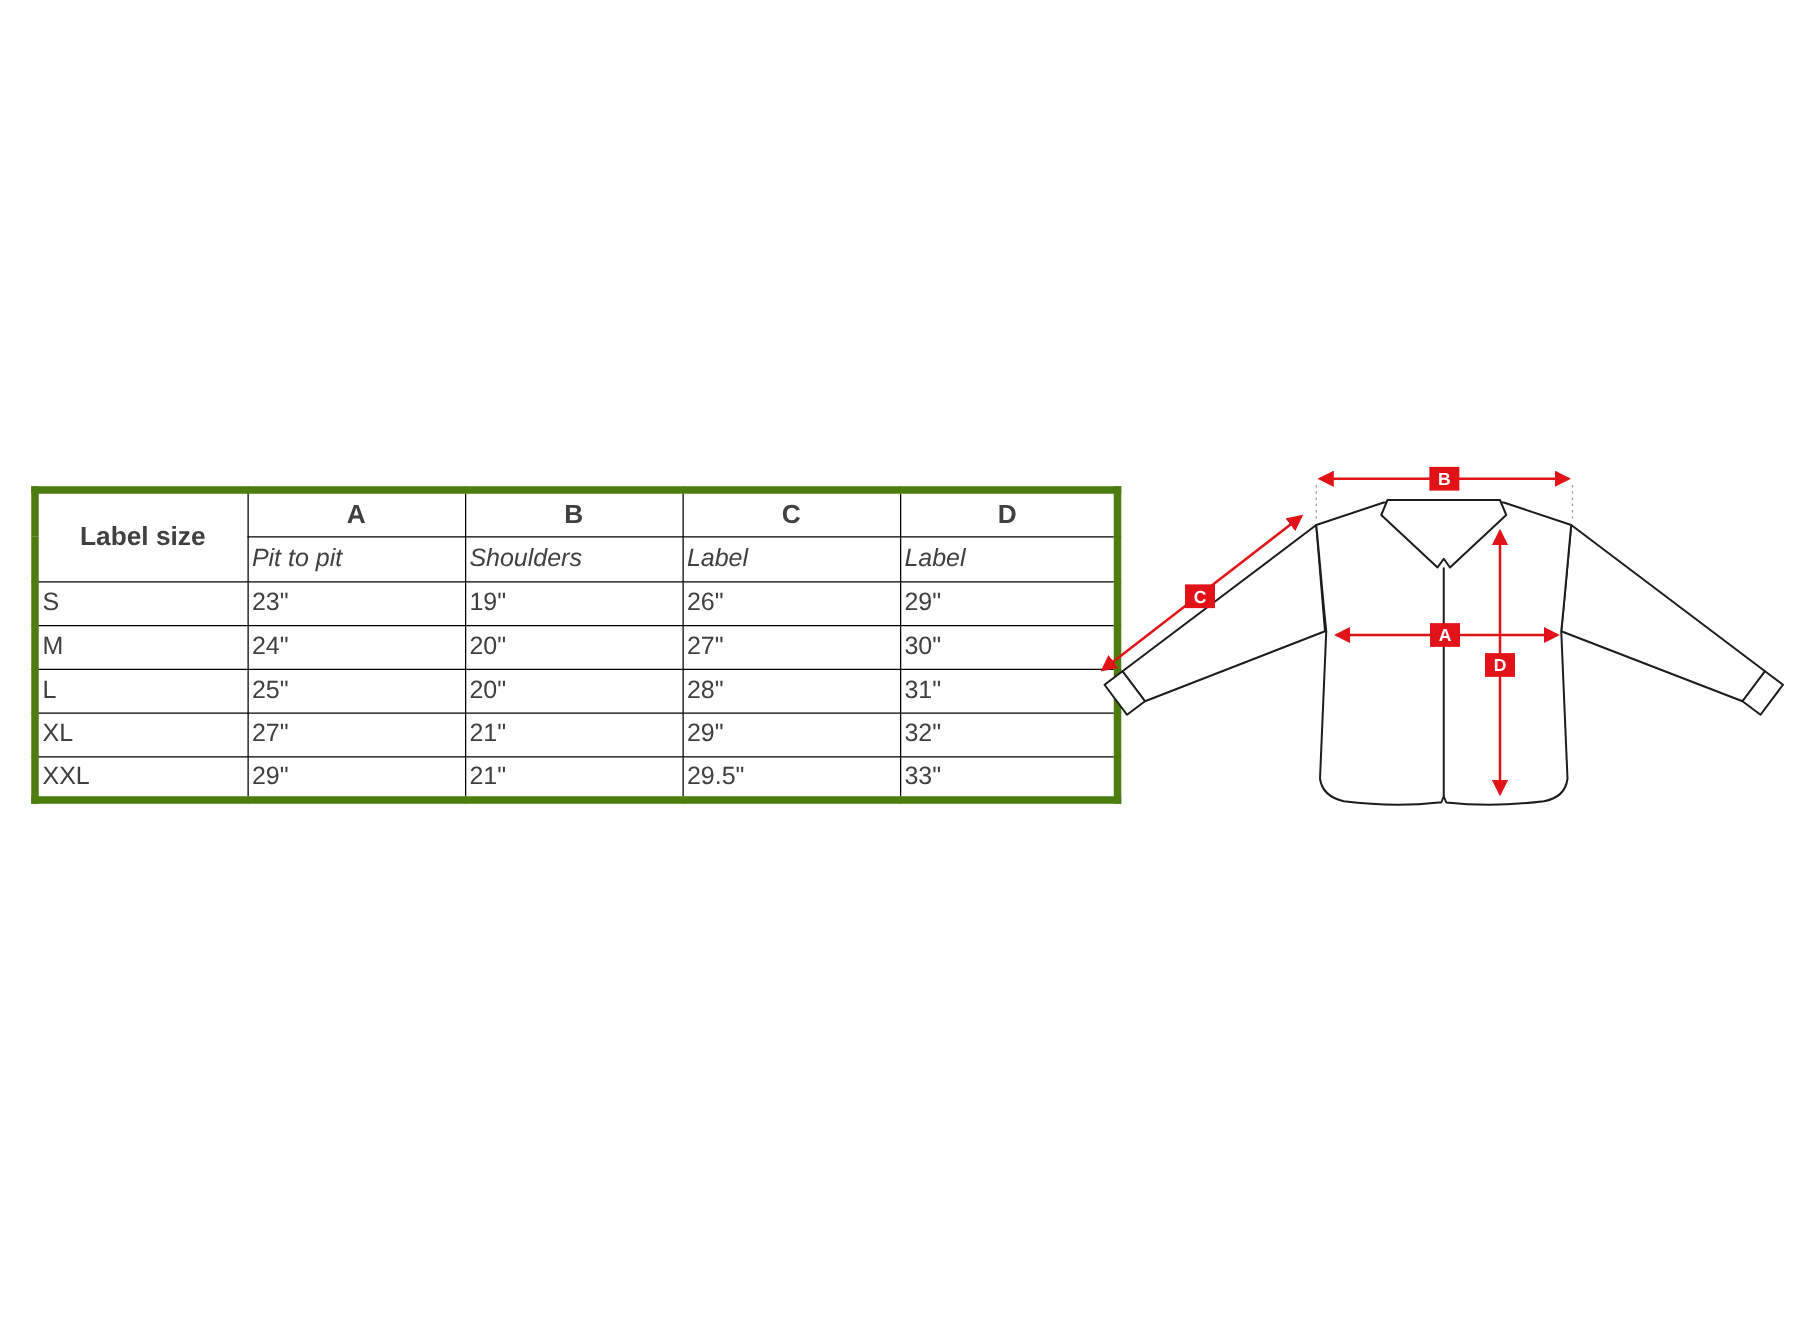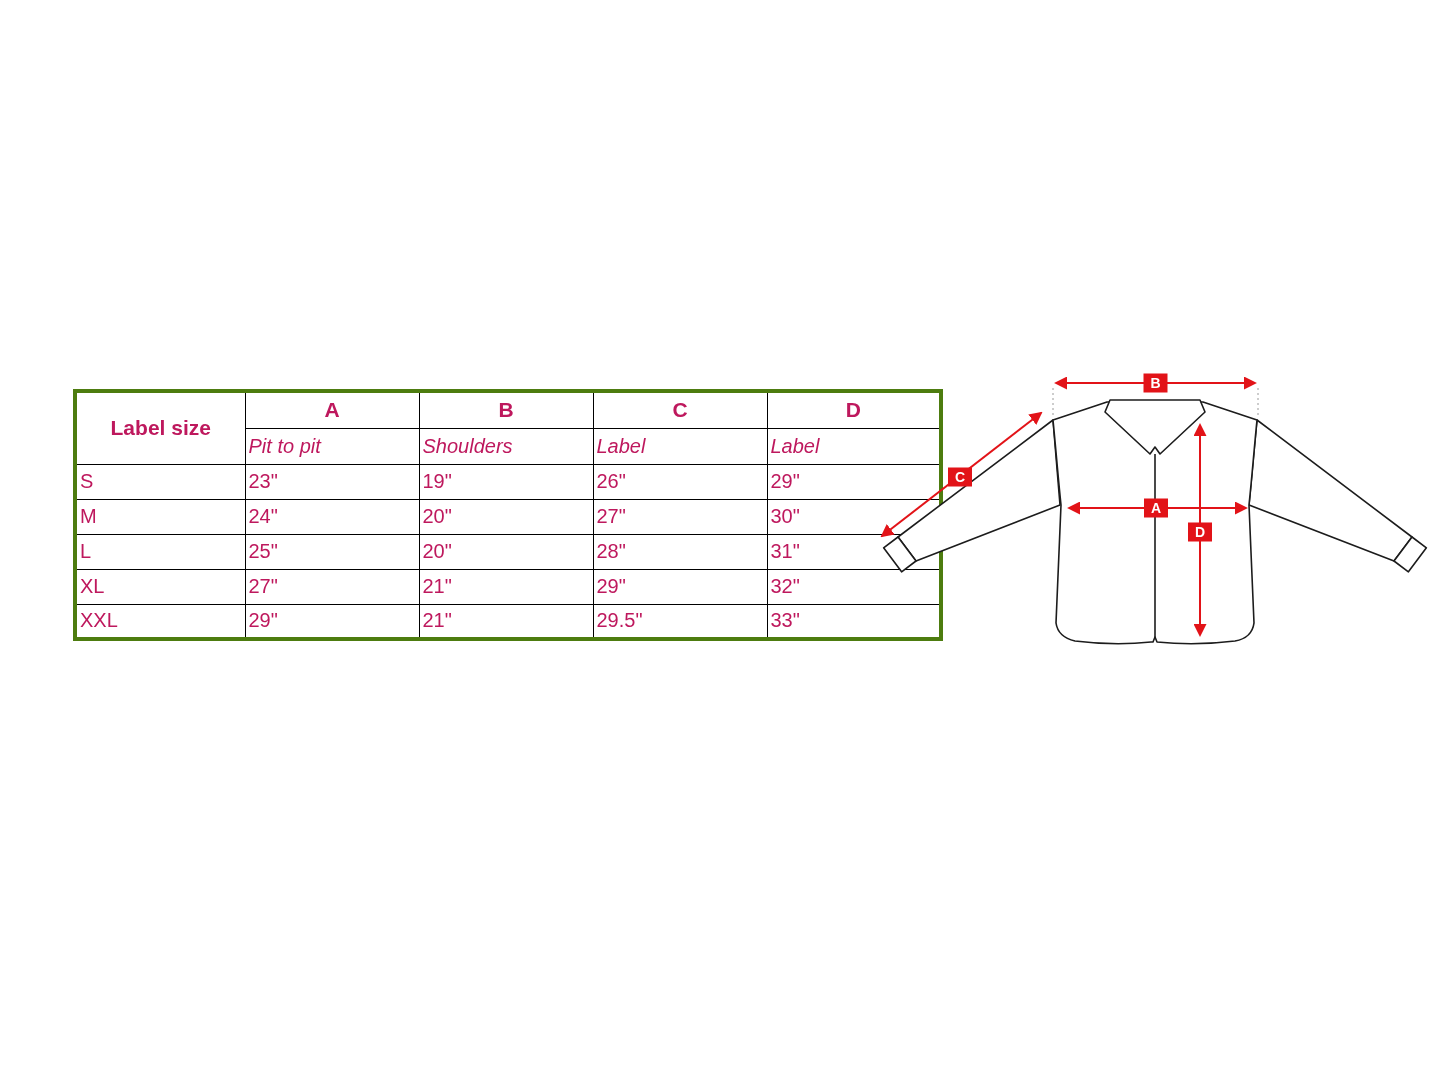--- a/index.html
+++ b/index.html
@@ -8,24 +8,23 @@
     width: 1445px; height: 1074px;
     background: #ffffff;
     font-family: "Liberation Sans", sans-serif;
   }
   .stage { position: relative; width: 1445px; height: 1074px; background: #fff; overflow: hidden; }
 
   
   table.size-chart {
     position: absolute; left: 25px; top: 389px;
     border-collapse: collapse;
-    border: 4px solid #4d7c0f;
-    font-size: 20px; color: #be185d;
+    border: 6px solid #4d7c0f;
+    font-size: 20px; color: #404040;
     table-layout: fixed;
-    margin-left: 48px;
   }
   table.size-chart td, table.size-chart th {
     border: 1.5px solid #000;
     padding: 0 3px;
     overflow: hidden; white-space: nowrap;
   }
   .col-size   { width: 170px; }
   .col-meas   { width: 174px; }
   th.corner   { font-weight: bold; text-align: center; font-size: 21px; }
   th.letter   { font-weight: bold; text-align: center; height: 37px; font-size: 21px; }

